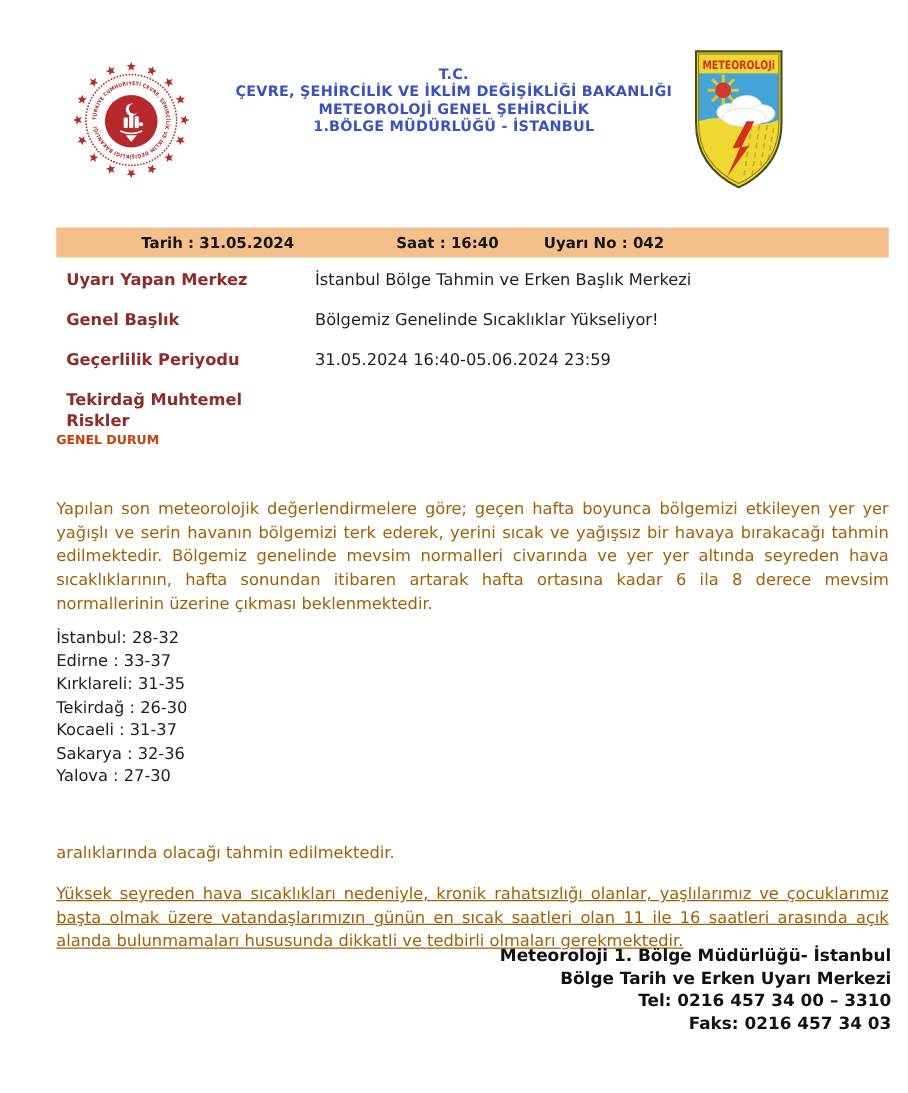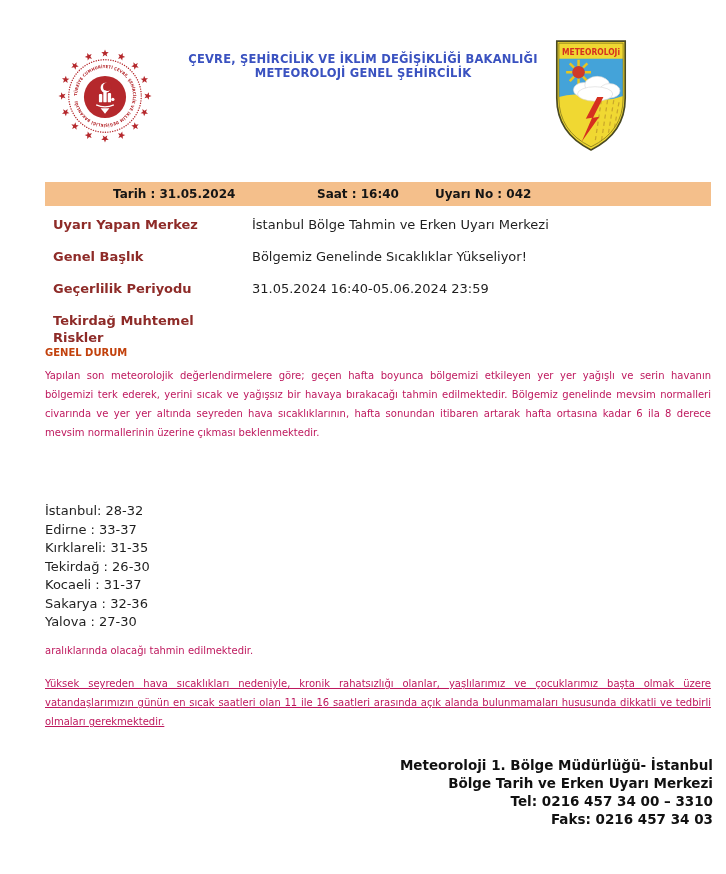--- a/index.html
+++ b/index.html
@@ -40,21 +40,21 @@
     column-gap:0;row-gap:6px;
     font-size:13px;line-height:17px;gap:15px;
   }
   .field-label{color:#8e2b28;font-weight:bold;}
   .field-value{color:#1f1f1f;}
   
   .section-heading{
     position:absolute;left:45px;top:344px;
     color:#c2410c;font-weight:bold;font-size:10px;line-height:17px;
   }
-  .para{position:absolute;left:45px;width:666px;font-size:10px;line-height:19px;color:#be185d;}
+  .para{position:absolute;left:45px;width:666px;font-size:13px;line-height:19px;color:#a16207;margin-top:32px;}
   .p-general{top:366px;text-align:justify;}
   .p-intro{top:471px;}
   .city-list{position:absolute;left:45px;top:502px;width:400px;font-size:13px;line-height:18.5px;color:#1f1f1f;}
   .p-after{top:641px;}
   .p-advice{top:674px;text-align:justify;text-decoration:underline;}
   
   .signature{
     position:absolute;right:13px;top:756px;width:500px;
     text-align:right;font-weight:bold;font-size:13.5px;line-height:18px;color:#111;
   }
@@ -100,22 +100,24 @@
       <rect x="43.8" y="48" width="3.4" height="8.5" rx="1"></rect>
       <rect x="48.3" y="44.5" width="3.4" height="12" rx="1"></rect>
       <rect x="52.8" y="47" width="3.4" height="9.5" rx="1"></rect>
       <circle cx="58" cy="53.5" r="1.7"></circle>
       <path d="M41,59 Q50,63 59,59" stroke="#ffffff" stroke-width="1.3" fill="none"></path>
       <path d="M45.5,62.5 L54.5,62.5 L50,68 Z"></path>
     </g>
   </svg>
 
   <div class="header-title">
+    <div class="t-line">T.C.</div>
     <div class="t-line">ÇEVRE, ŞEHİRCİLİK VE İKLİM DEĞİŞİKLİĞİ BAKANLIĞI</div>
     <div class="t-line">METEOROLOJİ GENEL ŞEHİRCİLİK</div>
+    <div class="t-line">1.BÖLGE MÜDÜRLÜĞÜ - İSTANBUL</div>
   </div>
 
   <svg class="met-logo" viewBox="0 0 72 110" aria-hidden="true">
     <defs>
       <clipPath id="shClip">
           <path d="M5,5 H67 V58 Q67,90 36,105 Q5,90 5,58 Z"></path>
         </clipPath>
     </defs>
     <path d="M3,3 H69 V58 Q69,92 36,108 Q3,92 3,58 Z" fill="#f0d832" stroke="#4a4a22" stroke-width="1.6"></path>
     <g clip-path="url(#shClip)">
@@ -154,21 +156,21 @@
   </svg>
 
   <div class="info-bar">
     <span class="ib-date">Tarih : 31.05.2024</span>
     <span class="ib-time">Saat : 16:40</span>
     <span class="ib-no">Uyarı No : 042</span>
   </div>
 
   <div class="fields">
     <div class="field-label">Uyarı Yapan Merkez</div>
-    <div class="field-value">İstanbul Bölge Tahmin ve Erken Uyarı Merkezi</div>
+    <div class="field-value">İstanbul Bölge Tahmin ve Erken Başlık Merkezi</div>
     <div class="field-label">Genel Başlık</div>
     <div class="field-value">Bölgemiz Genelinde Sıcaklıklar Yükseliyor!</div>
     <div class="field-label">Geçerlilik Periyodu</div>
     <div class="field-value">31.05.2024 16:40-05.06.2024 23:59</div>
     <div class="field-label">Tekirdağ Muhtemel Riskler</div>
     <div class="field-value"></div>
   </div>
 
   <div class="section-heading">GENEL DURUM</div>
 

